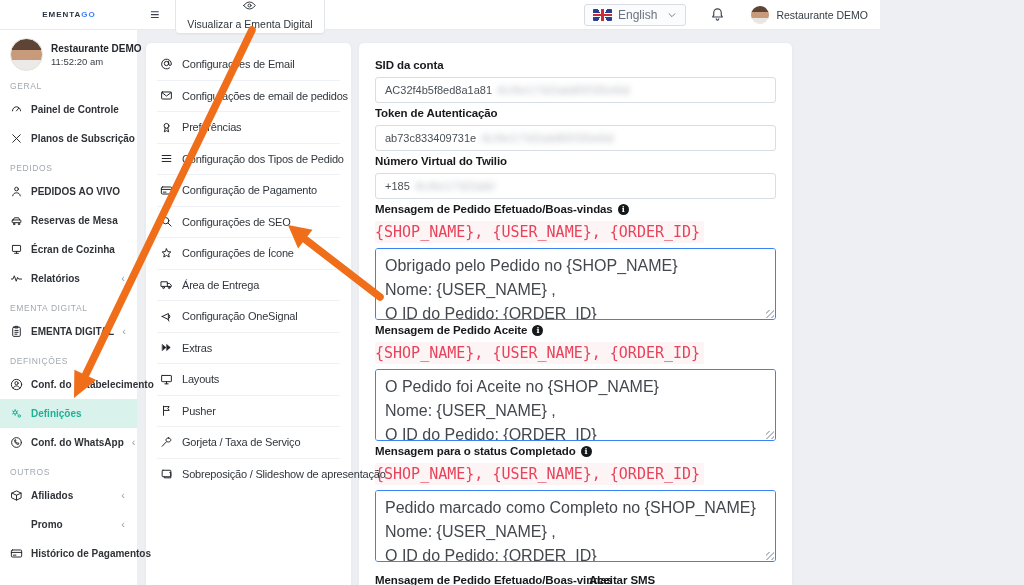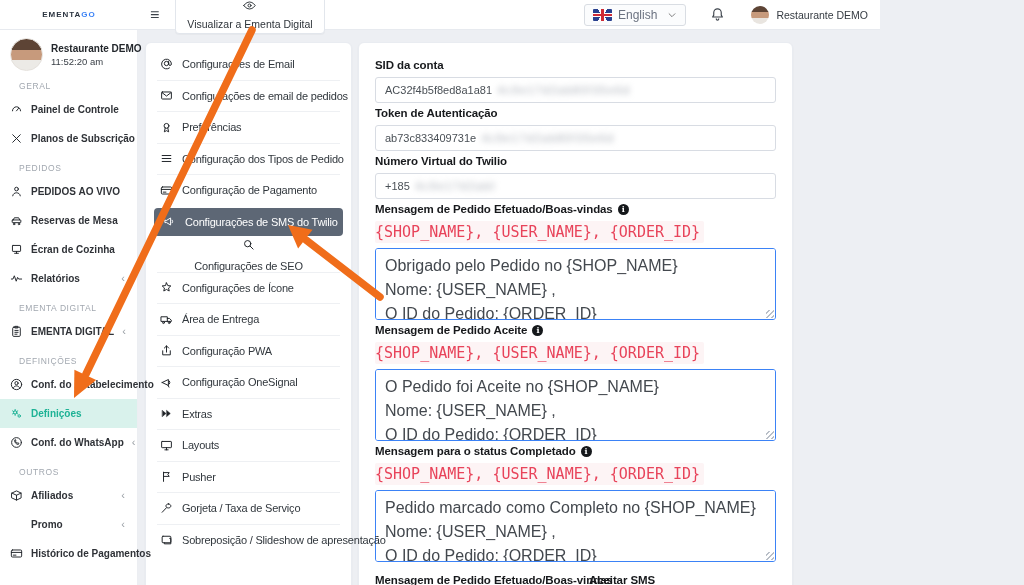--- a/index.html
+++ b/index.html
@@ -40,21 +40,21 @@
   .hdr-user-name { font-size:10.5px; color:#353b42; }
 
   
   .sidebar { position:absolute; left:0; top:30px; width:138px; height:555px; background:#fff;
     border-right:1px solid #eceef2; z-index:4; padding:8px 10px 0 10px; }
   .sb-user { display:flex; gap:8px; align-items:center; margin-bottom:10px; }
   .avatar-lg { width:33px; height:33px; border-radius:50%; flex:0 0 auto; border:1px solid #e5e1dc;
     background:linear-gradient(180deg,#5d4435 0%,#5d4435 34%,#c79a7c 34%,#c79a7c 68%,#eceae6 68%); }
   .sb-user-name { font-size:10px; font-weight:700; color:#23272c; white-space:nowrap; }
   .sb-user-time { font-size:9.5px; color:#3a4047; margin-top:2px; }
-  .s-sec { font-size:8.5px; color:#a2a8b0; letter-spacing:.6px; margin:10px 0 4px 9px; white-space:nowrap; }
+  .s-sec { font-size:8.5px; color:#a2a8b0; letter-spacing:.6px; margin:10px 0 4px 0; white-space:nowrap; }
   .s-item { display:flex; align-items:center; gap:8px; height:29px; color:#2f3237; cursor:pointer; }
   .s-ic { width:13px; height:13px; flex:0 0 auto; color:#23272c; }
   .s-lbl { font-size:10px; font-weight:600; white-space:nowrap; }
   .s-dot { width:6px; height:6px; border-radius:50%; background:#1ec556; margin-left:auto; margin-right:2px; }
   .s-chev { margin-left:auto; color:#9aa0a6; font-size:11px; line-height:1; margin-right:2px; }
   .s-item.active { background:#d9f2ec; margin:0 -10px; padding:0 10px; }
   .s-item.active .s-lbl, .s-item.active .s-ic { color:#1db295; }
 
   
   .main-bg { position:absolute; left:138px; top:30px; right:0; bottom:0; background:#edeff3; }
@@ -329,29 +329,20 @@
     </div>
     <div class="m-item">
       <span class="m-ic">
           <svg class="ic-svg" viewBox="0 0 24 24" fill="none" stroke="currentColor" stroke-width="1.8" stroke-linecap="round" stroke-linejoin="round">
             <rect x="2.5" y="5.5" width="19" height="13" rx="2"></rect>
             <path d="M2.5 10h19M6 15h5"></path>
           </svg>
         </span>
       <span class="m-lbl">Configuração de Pagamento</span>
     </div>
-    <div class="m-item active">
-      <span class="m-ic">
-          <svg class="ic-svg" viewBox="0 0 24 24" fill="none" stroke="currentColor" stroke-width="1.8" stroke-linecap="round" stroke-linejoin="round">
-            <path d="M3.5 10v4h3l7.5 4.5v-13L6.5 10z"></path>
-            <path d="M17 9.5a4 4 0 0 1 0 5"></path>
-          </svg>
-        </span>
-      <span class="m-lbl">Configurações de SMS do Twilio</span>
-    </div>
     <div class="m-item">
       <span class="m-ic">
           <svg class="ic-svg" viewBox="0 0 24 24" fill="none" stroke="currentColor" stroke-width="1.8" stroke-linecap="round" stroke-linejoin="round">
             <circle cx="10.5" cy="10.5" r="5.8"></circle>
             <path d="M14.8 14.8L20.5 20.5"></path>
           </svg>
         </span>
       <span class="m-lbl">Configurações de SEO</span>
     </div>
     <div class="m-item">
@@ -365,28 +356,20 @@
     <div class="m-item">
       <span class="m-ic">
           <svg class="ic-svg" viewBox="0 0 24 24" fill="none" stroke="currentColor" stroke-width="1.8" stroke-linecap="round" stroke-linejoin="round">
             <rect x="2.5" y="7" width="11" height="8.5"></rect>
             <path d="M13.5 10h4l3.5 3.5v2h-7.5"></path>
             <circle cx="6.5" cy="17.8" r="1.7"></circle>
             <circle cx="17" cy="17.8" r="1.7"></circle>
           </svg>
         </span>
       <span class="m-lbl">Área de Entrega</span>
-    </div>
-    <div class="m-item">
-      <span class="m-ic">
-          <svg class="ic-svg" viewBox="0 0 24 24" fill="none" stroke="currentColor" stroke-width="1.8" stroke-linecap="round" stroke-linejoin="round">
-            <path d="M8 7.5L12 3.5l4 4M12 3.5V15M5 12.5V20h14v-7.5"></path>
-          </svg>
-        </span>
-      <span class="m-lbl">Configuração PWA</span>
     </div>
     <div class="m-item">
       <span class="m-ic">
           <svg class="ic-svg" viewBox="0 0 24 24" fill="none" stroke="currentColor" stroke-width="1.8" stroke-linecap="round" stroke-linejoin="round">
             <path d="M4 12l11.5-5.5v11L4 12z"></path>
             <path d="M17.5 9.5a4.5 4.5 0 0 1 0 5M15 17.5l1.5 3"></path>
           </svg>
         </span>
       <span class="m-lbl">Configuração OneSignal</span>
     </div>

